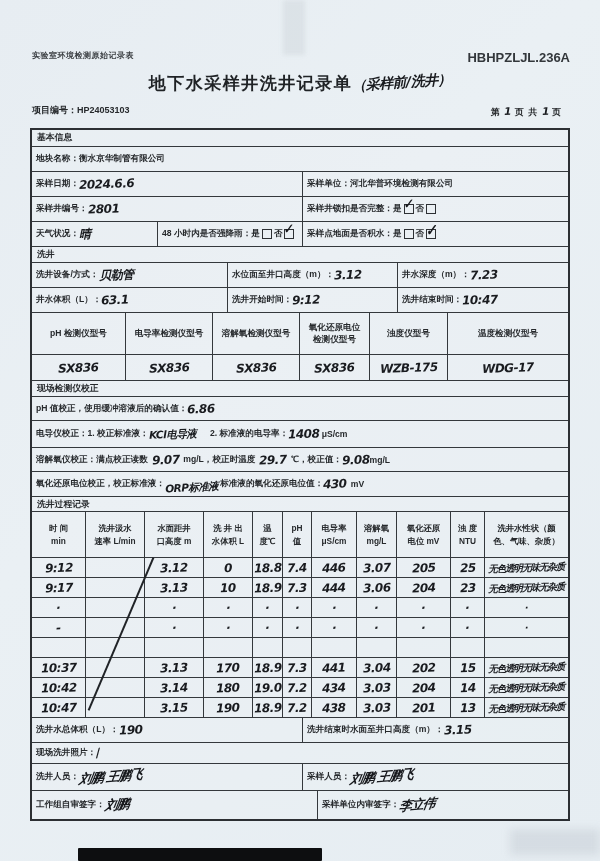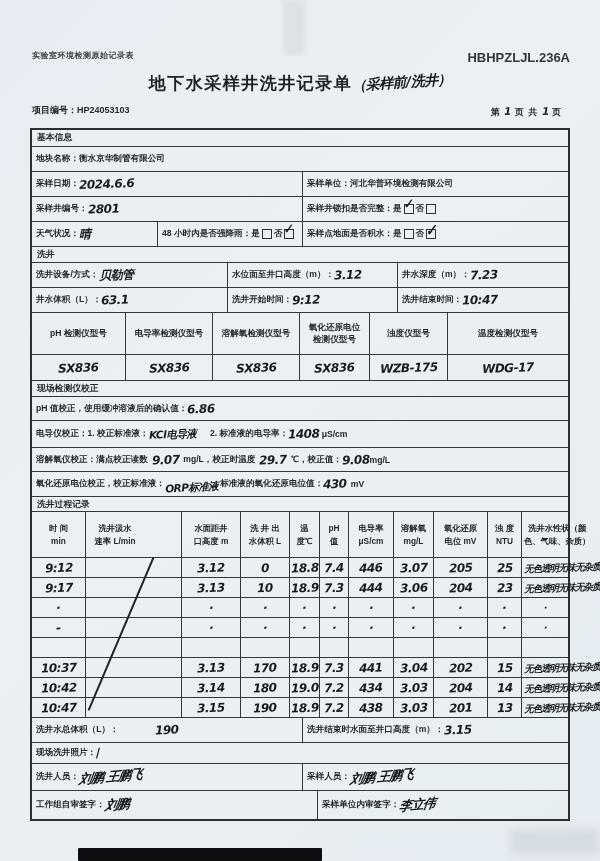--- a/index.html
+++ b/index.html
@@ -26,21 +26,21 @@
   .cell:first-child{border-left:none;}
   .sec{font-size:8.8px;font-weight:800;padding:14px 5px;align-items:flex-end;font-family:Liberation Serif, serif;}
   .tickbox{display:inline-block;width:8px;height:8px;border:1.2px solid #2d3034;position:relative;margin:0 2px;flex:none;}
   .tick{position:absolute;left:-2px;top:-8px;font-size:12px;font-weight:800;color:#17181c;transform:rotate(-10deg);font-style:italic;}
   
   .phead .pcell{display:flex;flex-direction:column;justify-content:center;text-align:center;line-height:1.5;}
   .pcell{border-left:1.4px solid #34383c;box-sizing:border-box;font-size:8.3px;font-weight:700;padding:1px 2px;overflow:visible;white-space:nowrap;}
   .pcell:first-child{border-left:none;}
   .prow{display:flex;border-top:1.4px solid #34383c;height:19px;align-items:center;}
   .prow .pcell{display:flex;align-items:center;justify-content:center;height:100%;}
-  .c0{width:53px;flex:none;}.c1{width:59px;flex:none;}.c2{width:59px;flex:none;margin-left:37px;}
+  .c0{width:53px;flex:none;}.c1{width:59px;flex:none;}.c2{width:59px;flex:none;}
   .c3{width:49px;flex:none;}.c4{width:30px;flex:none;}.c5{width:29px;flex:none;}
   .c6{width:45px;flex:none;}.c7{width:40px;flex:none;}.c8{width:54px;flex:none;}
   .c9{width:34px;flex:none;}.c10{flex:1;}
   .slash{position:absolute;width:2px;background:#202327;transform:rotate(23deg);}
   .blackbar{position:absolute;left:78px;top:848px;width:244px;height:13px;background:#0d0e10;border-radius:1px;}
   .smudge{position:absolute;right:0;bottom:6px;width:90px;height:26px;background:rgba(120,130,140,.15);filter:blur(4px);}
   .valhw{justify-content:center;}
 </style>
 </head>
 <body>
@@ -556,21 +556,21 @@
           <div class="pcell c9">
             <span class="hw big">13</span>
           </div>
           <div class="pcell c10">
             <span class="hw med" style="letter-spacing: -1px; font-size: 9.5px;">无色透明无味无杂质</span>
           </div>
         </div>
       </div>
 
     <div class="row" style="height:25px;">
-      <div class="cell" style="width:270px;flex:none;gap:36px;">
+      <div class="cell" style="width:270px;flex:none;">
         <span>洗井水总体积（L）：</span>
         <span class="hw big">190</span>
       </div>
       <div class="cell" style="flex:1;">
         <span>洗井结束时水面至井口高度（m）：</span>
         <span class="hw big">3.15</span>
       </div>
     </div>
     <div class="row" style="height:21px;">
       <div class="cell" style="flex:1;">

